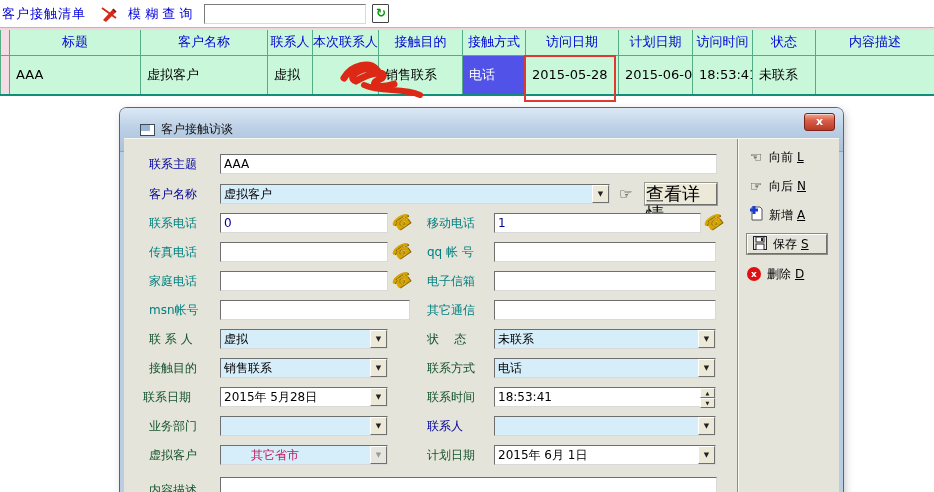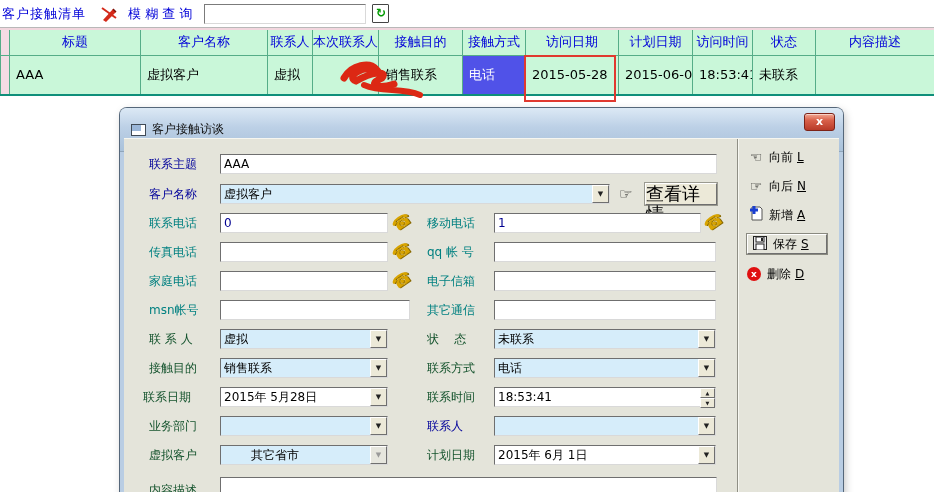--- a/index.html
+++ b/index.html
@@ -36,21 +36,21 @@
   #red-box { position:absolute; left:524px; top:55px; width:92px; height:47px;
              border:2px solid #e0392f; pointer-events:none; }
   #scribble { position:absolute; left:336px; top:58px; pointer-events:none; }
 
   
   #win { position:absolute; left:120px; top:108px; width:723px; height:400px;
          border-radius:7px 7px 0 0; background:#b9cde3;
          box-shadow:0 0 0 1px #55677a, 2px 3px 8px rgba(0,0,0,.25); }
   #titlebar { height:44px; border-radius:6px 6px 0 0; position:relative;
               background:linear-gradient(#dce9f5,#bcd0e6 45%,#aac2da);
-              display:flex; align-items:center; padding:0 11px;
+              display:flex; align-items:center; padding:0 20px;
               border-bottom:1px solid #8fa5ba; }
   .win-ico { width:15px; height:12px; margin-right:6px; }
   .win-title { font-size:12px; color:#111; }
   #close-btn { position:absolute; right:8px; top:5px; width:31px; height:18px;
                border-radius:3px; border:1px solid #7c2217; color:#fff;
                background:linear-gradient(#f2a893,#d8604a 40%,#b83a28);
                font-size:11px; font-weight:bold; text-align:center; line-height:16px;
                box-shadow:inset 0 1px 0 rgba(255,255,255,.5); }
   #win-body { position:absolute; left:4px; right:4px; top:30px; bottom:0;
               background:#e4e4da; border-top:1px solid #f6f6f0; }
@@ -67,21 +67,21 @@
 
   .combo { position:absolute; height:20px; border:1px solid;
            border-color:#6f6f6f #d9d9d9 #d9d9d9 #6f6f6f; background:#d6edfa;
            display:flex; align-items:center; }
   .combo.white { background:#fff; }
   .combo .cv { flex:1; padding:0 3px; font-size:12px; color:#000;
                overflow:hidden; white-space:nowrap; }
   .combo .arrow { width:17px; align-self:stretch; background:#ece9d8;
                   border:1px solid; border-color:#fff #6f6f6f #6f6f6f #fff;
                   font-size:7px; line-height:17px; text-align:center; color:#222; }
-  .combo.disabled .cv { color:#000000;padding-left:30px; }
+  .combo.disabled .cv { color:#be185d;padding-left:30px; }
   .combo.disabled .arrow { color:#9a9a9a; background:#e6e6de; }
   .spin { width:15px; align-self:stretch; display:flex; flex-direction:column; }
   .spin span { flex:1; background:#ece9d8; border:1px solid;
                border-color:#fff #6f6f6f #6f6f6f #fff; font-size:5px;
                text-align:center; line-height:8px; color:#222; }
 
   .phone-ico { position:absolute; width:18px; height:20px; color:#d8a400;
                font-size:16px; line-height:20px; transform:rotate(-35deg);
                text-shadow:1px 1px 0 #8a6a00; }
   .hand-ico { position:absolute; font-size:15px; color:#111; line-height:20px; }

